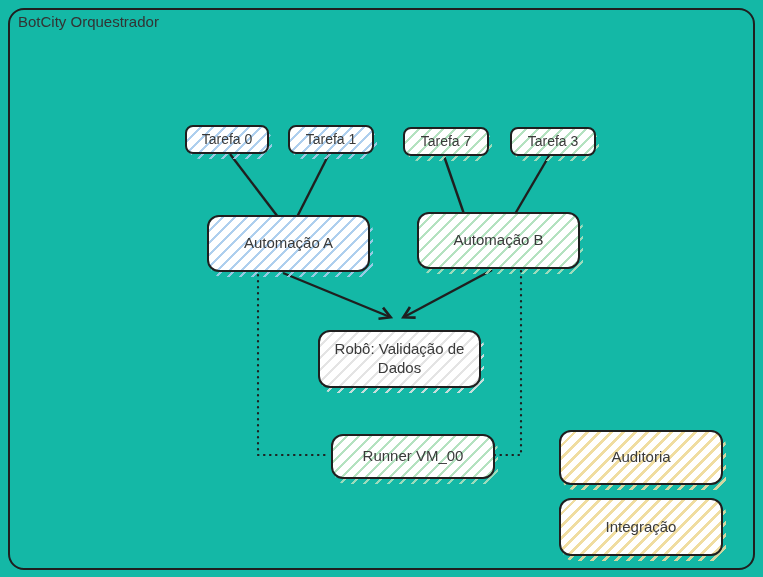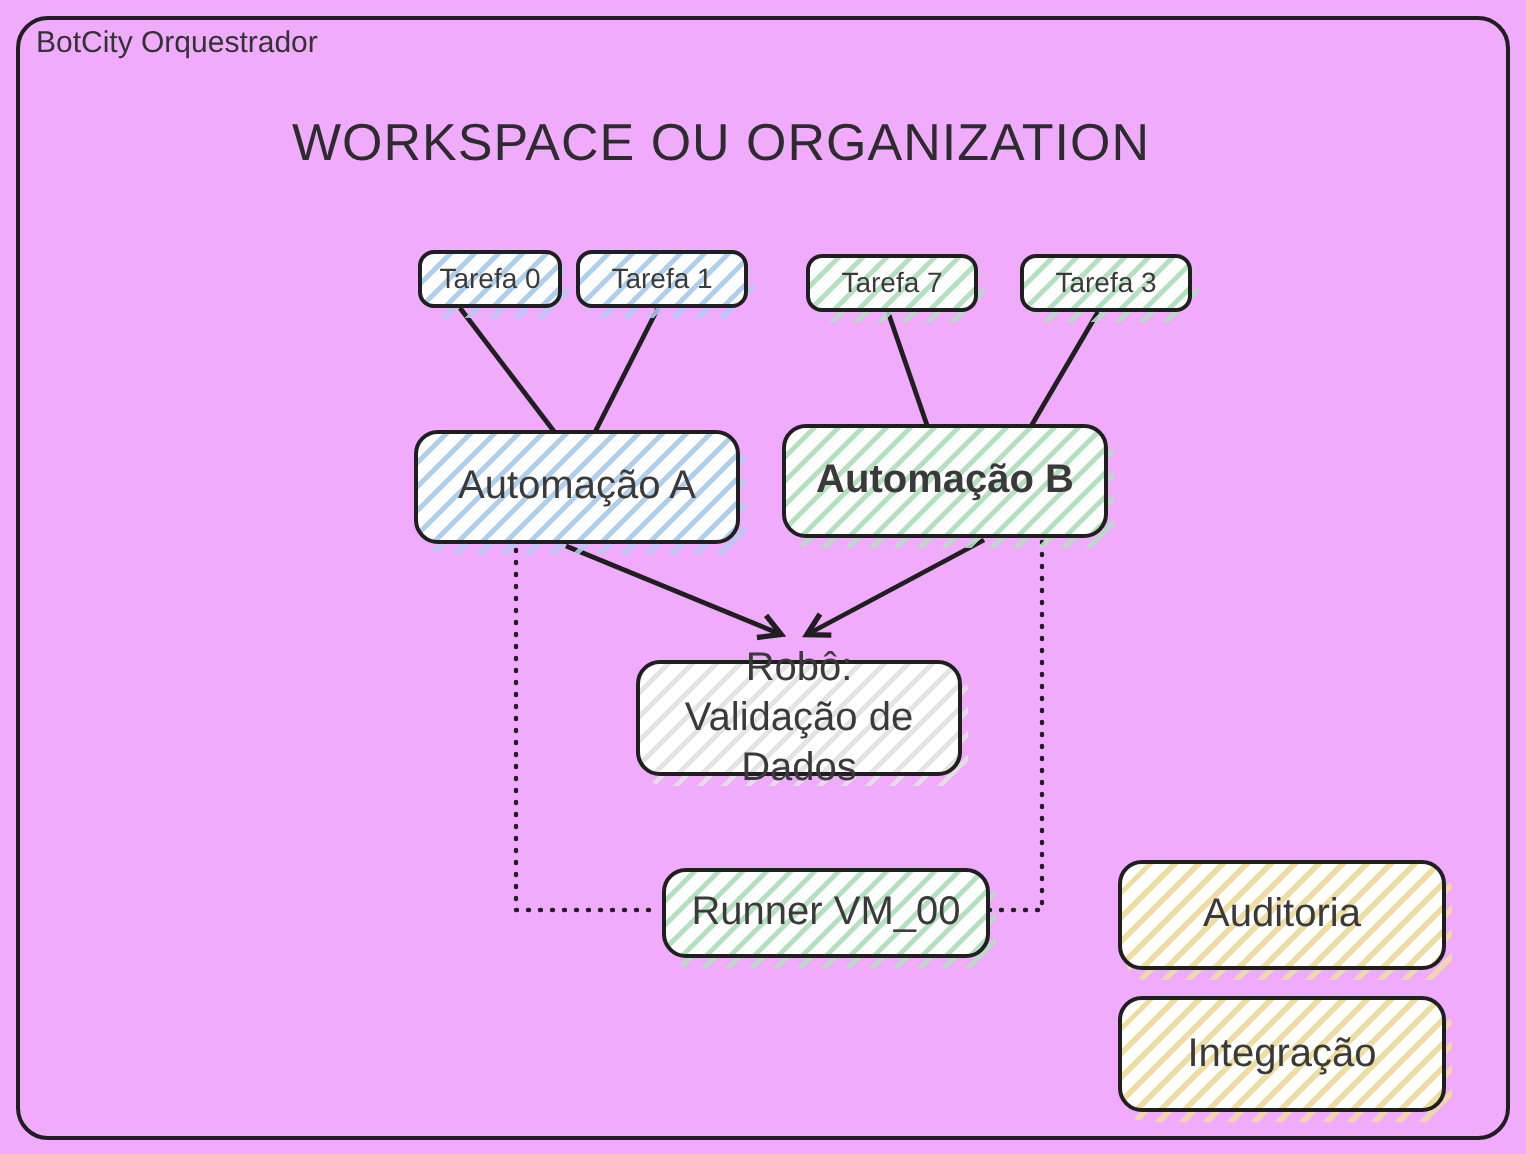--- a/index.html
+++ b/index.html
@@ -1,17 +1,17 @@
 <!DOCTYPE html>
 <html><head>
 <meta charset="utf-8">
 <style>
   html,body{margin:0;padding:0;background:#fff;}
   .canvas{
-    position:relative;width:763px;height:577px;background:#f0abfc;
+    position:relative;width:763px;height:577px;background:#14b8a6;
     font-family:"Liberation Sans", sans-serif;color:#3c3c3c;overflow:hidden;
   }
   .frame{
     position:absolute;left:8px;top:8px;width:747px;height:562px;
     border:2.5px solid #1f1f1f;border-radius:16px;box-sizing:border-box;
   }
   .app-label{
     position:absolute;left:18px;top:13px;font-size:15px;color:#333;white-space:nowrap;
   }
   .diagram-title{
@@ -26,46 +26,45 @@
   .node{position:absolute;z-index:2;}
   .node .spill{
     position:absolute;left:4px;top:5px;right:-3px;bottom:-5px;
     border-radius:10px;background-image:var(--hatch);opacity:.85;
   }
   .node .body{
     position:absolute;inset:0;box-sizing:border-box;
     border:2.5px solid #1f1f1f;border-radius:10px;
     background-color:#fff;background-image:var(--hatch);
     display:flex;align-items:center;justify-content:center;text-align:center;
-    font-size:20px;color:#3a3a3a;padding:2px 8px;line-height:1.25;
+    font-size:15px;color:#3a3a3a;padding:2px 8px;line-height:1.25;
   }
   .node.small .body{border-radius:8px;font-size:14px;}
   .node.big .body{border-radius:12px;}
   
-  #n-tarefa0   {left:185px;top:125px;width:72px;height:29px;margin-left:24px;}
+  #n-tarefa0   {left:185px;top:125px;width:84px;height:29px;}
   #n-tarefa1   {left:288px;top:125px;width:86px;height:29px;}
   #n-tarefa2   {left:403px;top:127px;width:86px;height:29px;}
   #n-tarefa3   {left:510px;top:127px;width:86px;height:29px;}
   #n-automacaoA{left:207px;top:215px;width:163px;height:57px;}
-  #n-automacaoB{left:391px;top:212px;width:163px;height:57px;font-weight:bold;}
+  #n-automacaoB{left:417px;top:212px;width:163px;height:57px;}
   #n-robo      {left:318px;top:320px;width:163px;height:58px;margin-top:10px;}
   #n-runner    {left:331px;top:434px;width:164px;height:45px;}
   #n-auditoria {left:559px;top:430px;width:164px;height:55px;}
   #n-integracao{left:559px;top:498px;width:164px;height:58px;}
 </style>
 </head>
 <body>
 
 <div class="canvas">
 
   <div class="frame"></div>
 
   <div class="app-label">BotCity Orquestrador</div>
 
-  <div class="diagram-title">WORKSPACE OU ORGANIZATION</div>
 
   <svg class="wires" width="763" height="577" viewBox="0 0 763 577">
     <defs>
       <marker id="arrowhead" markerUnits="userSpaceOnUse" markerWidth="16" markerHeight="16" viewBox="0 0 12 12" refX="9.5" refY="6" orient="auto">
         <path d="M2,1.5 L10,6 L2,10.5" fill="none" stroke="#1f1f1f" stroke-width="2"></path>
       </marker>
     </defs>
     <g stroke="#1f1f1f" stroke-width="2.4" fill="none">
       <line x1="230" y1="154" x2="278" y2="217"></line>
       <line x1="329" y1="154" x2="297" y2="217"></line>

